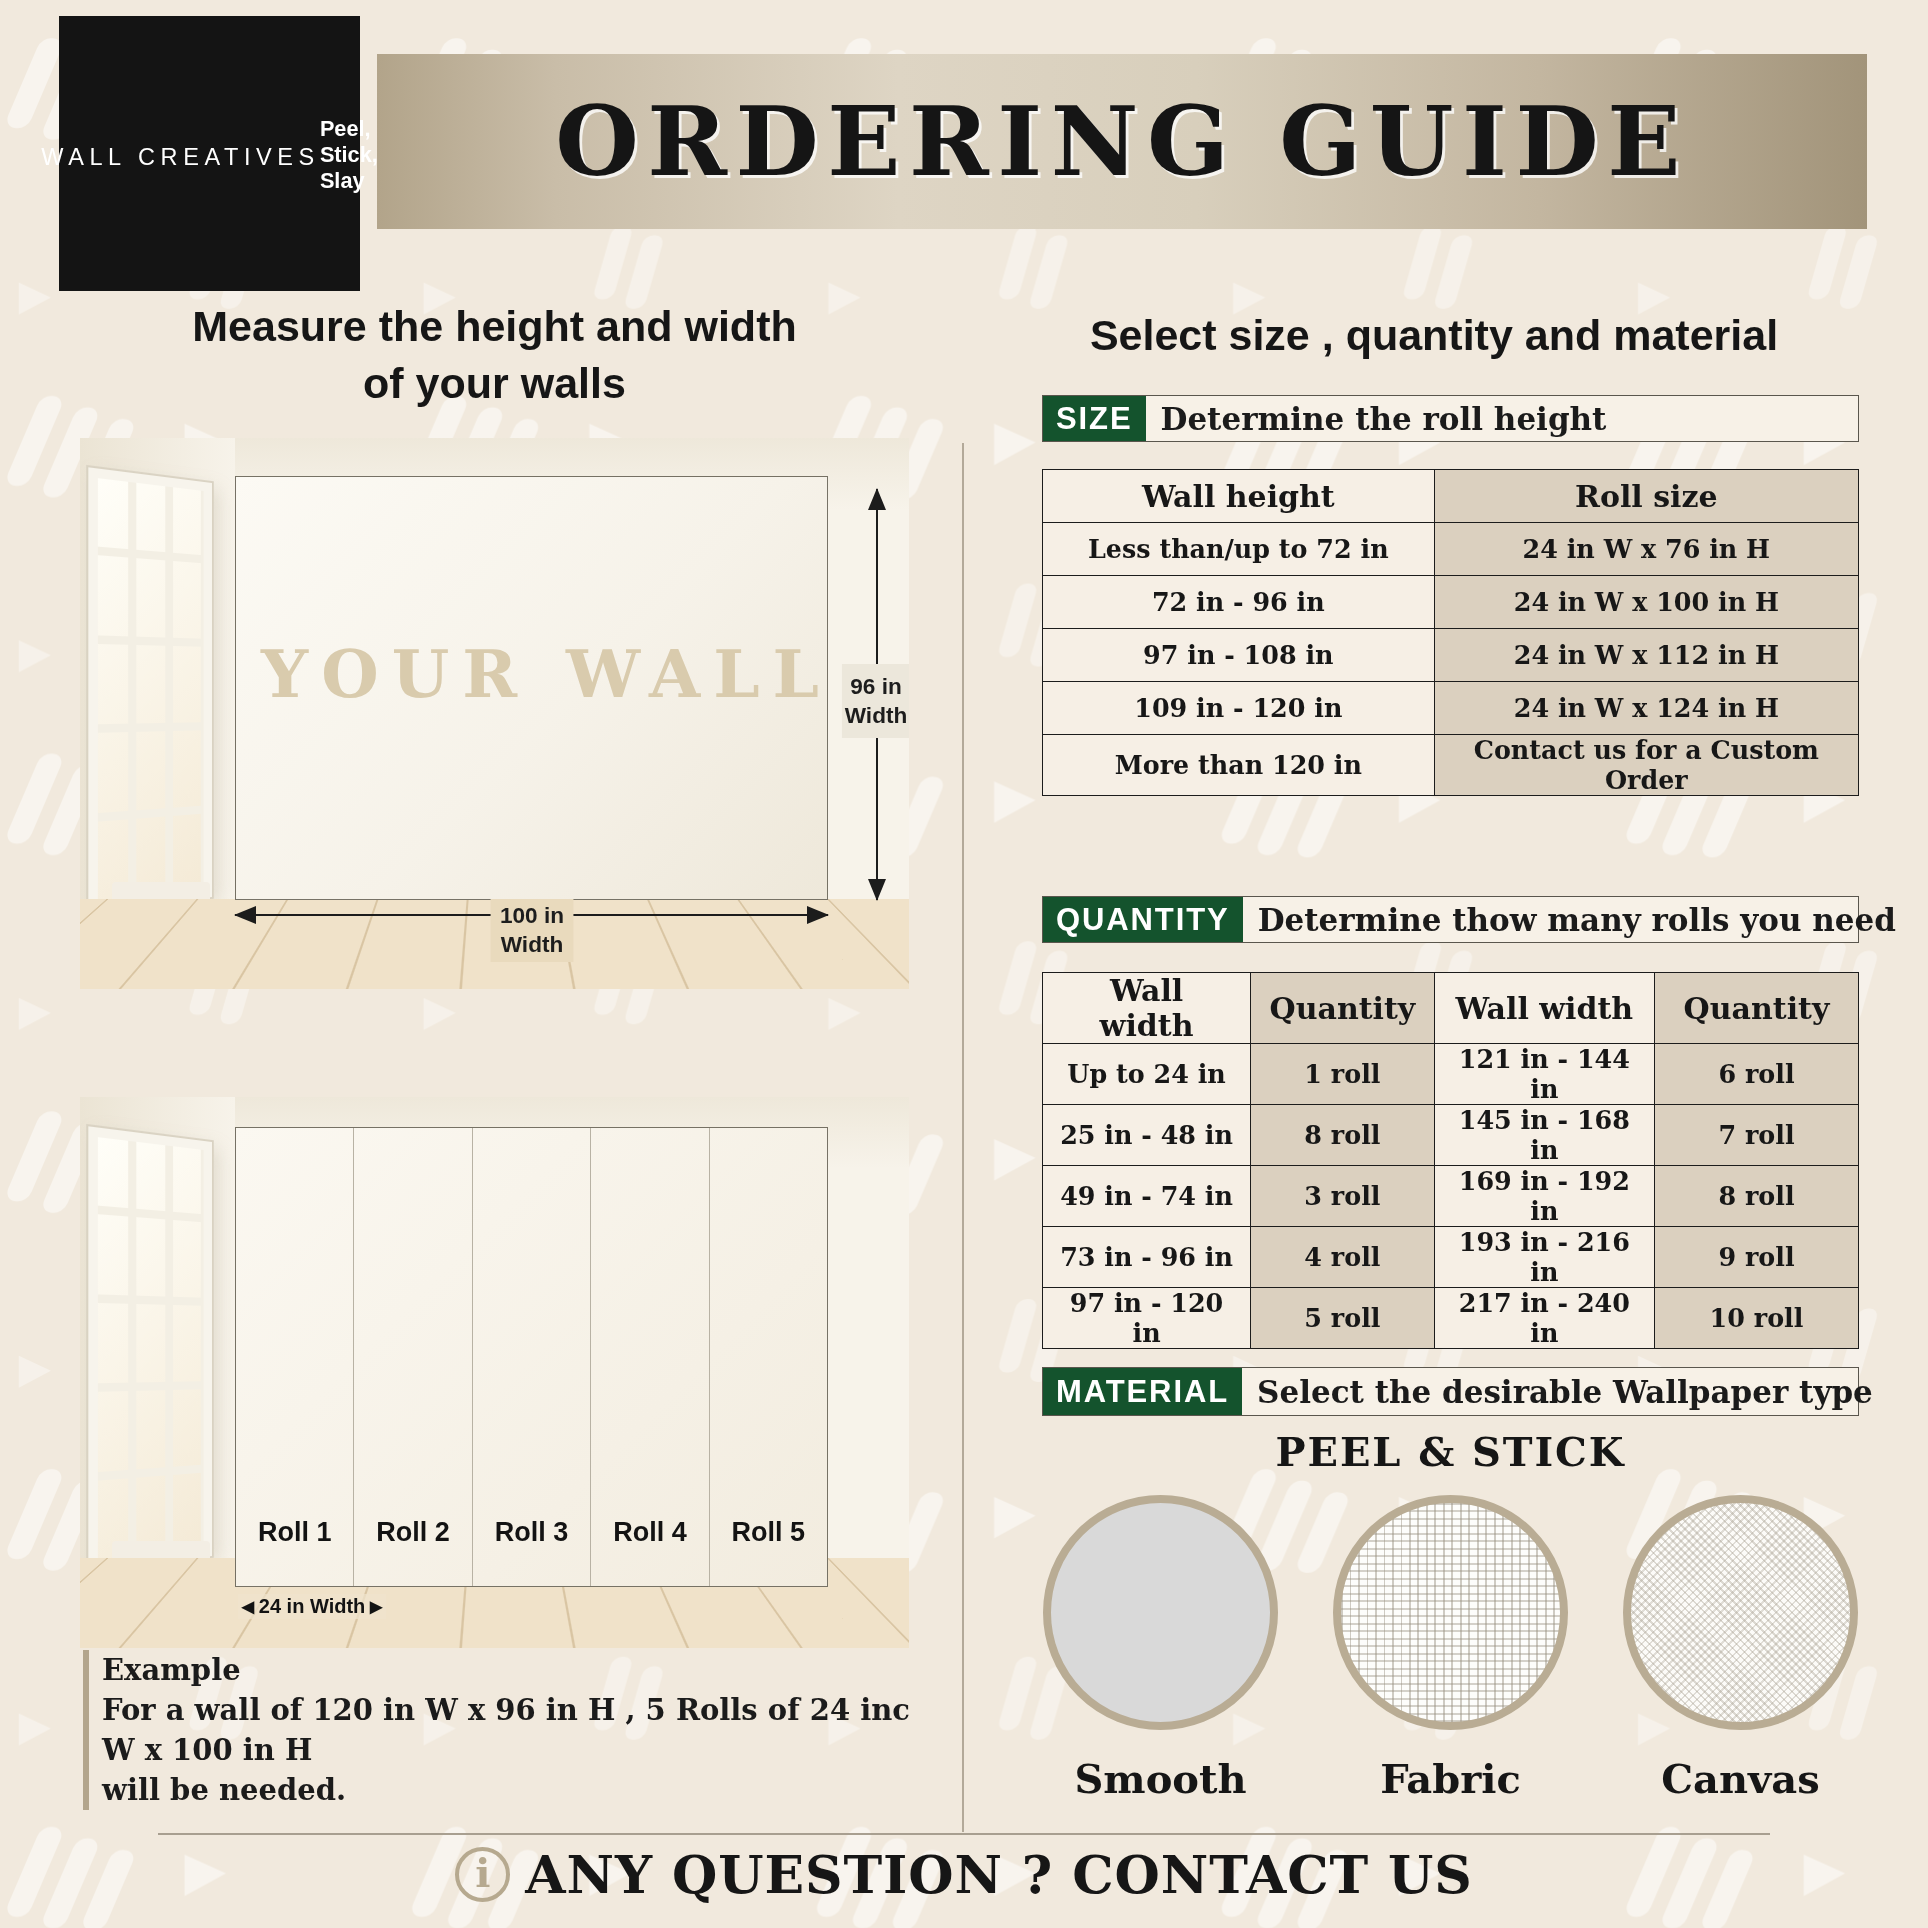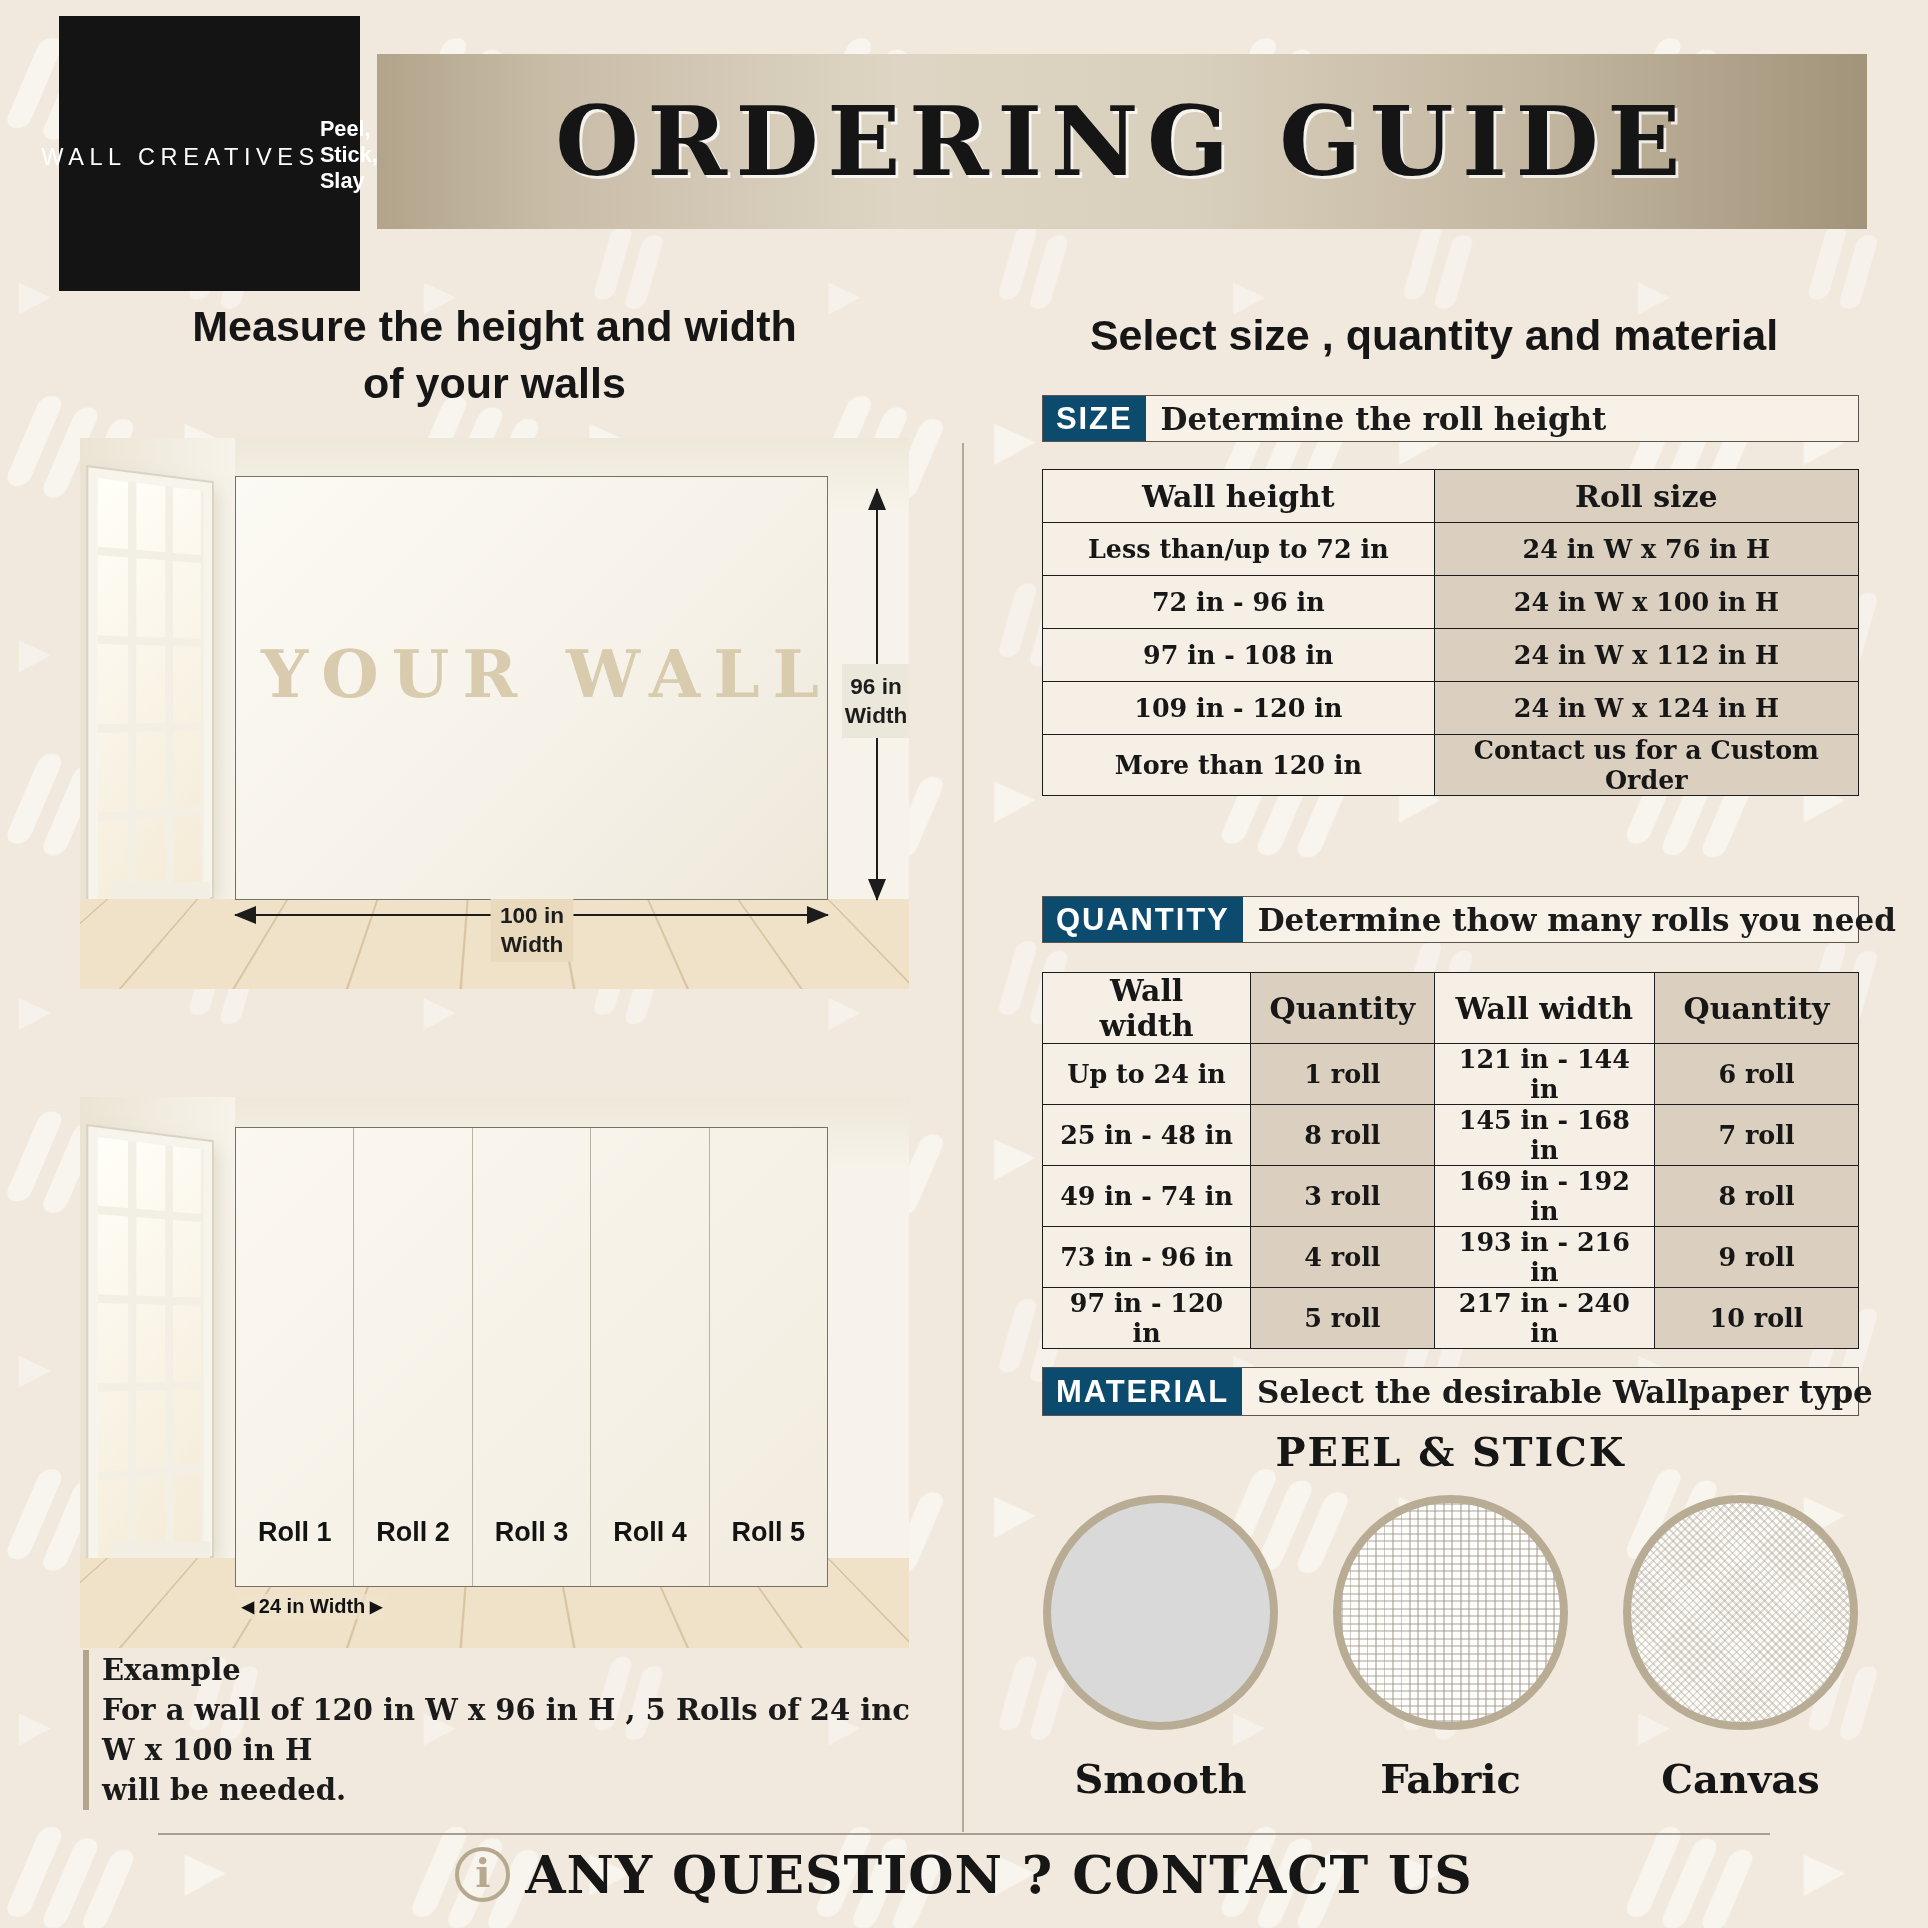--- a/index.html
+++ b/index.html
@@ -45,21 +45,21 @@
 
   .col-divider { left:962px; top:443px; width:1.9px; height:1389px; background:#b3a999; }
 
   
   .strip {
     left:1042px; width:817px; height:47px;
     display:flex; align-items:stretch;
     border:1.9px solid #5a564d; background:#f7f1e7;
   }
   .strip .tag {
-    background:#0c4a6e; color:#ffffff; font-weight:700; font-size:31px; letter-spacing:1.9px;
+    background:#14532d; color:#ffffff; font-weight:700; font-size:31px; letter-spacing:1.9px;
     display:flex; align-items:center; padding:0 13px; white-space:nowrap;
   }
   .strip .desc {
     font-family:"DejaVu Serif", serif; font-weight:700; font-size:31px; color:#1b1b1b;
     display:flex; align-items:center; padding:0 15px; white-space:nowrap;
   }
 
   
   table { border-collapse:collapse; table-layout:fixed; position:absolute; left:1042px; width:817px; height:327px; }
   td {

